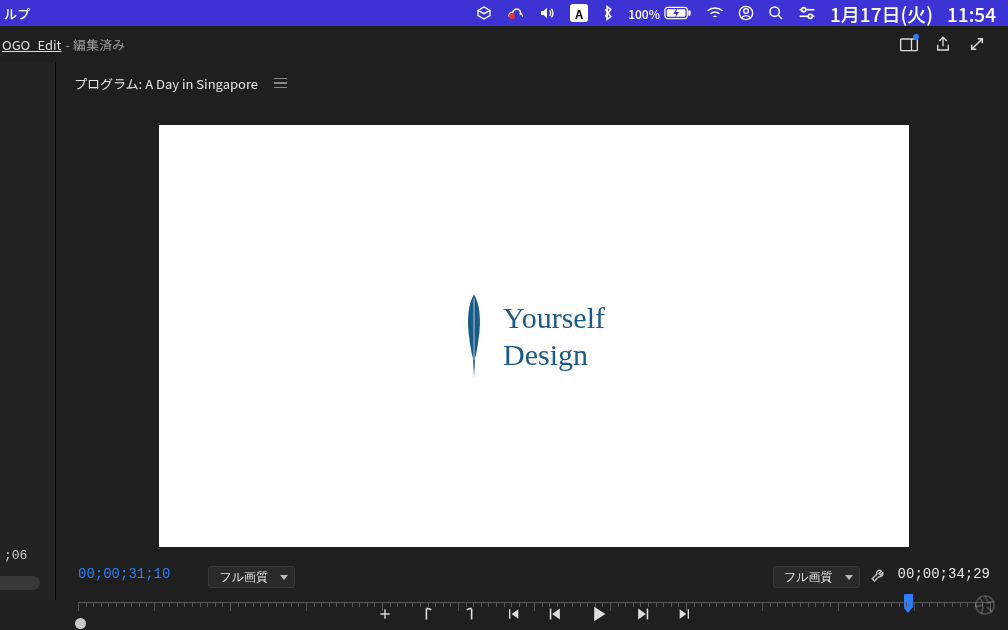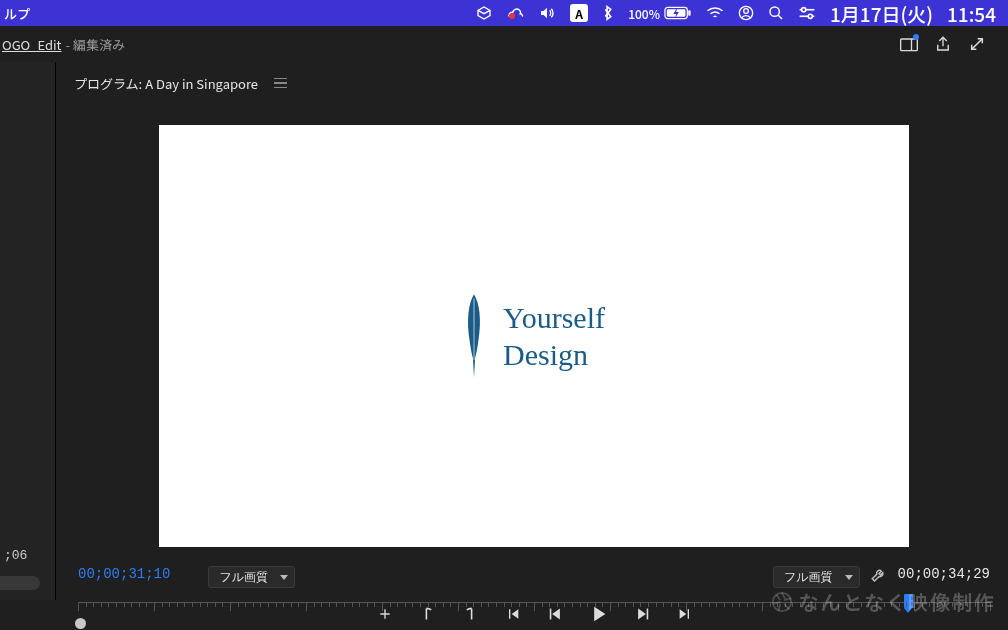--- a/index.html
+++ b/index.html
@@ -460,14 +460,13 @@
         <path d="M4 5l10 7L4 19zM16 5h2v14h-2z"></path>
       </svg>
     </span>
 </div>
 
 <div class="watermark">
   <svg class="wm-ico" width="22" height="22" viewBox="0 0 24 24" fill="none" stroke="rgba(255,255,255,0.3)" stroke-width="2">
       <circle cx="12" cy="12" r="10"></circle>
       <path d="M12 2l4 8M22 8l-8 2M20 20l-6-6M8 22l2-8M2 14l8-2M6 4l4 6"></path>
     </svg>
-  <span>なんとなく映像制作</span>
 </div>
 
 </body></html>

